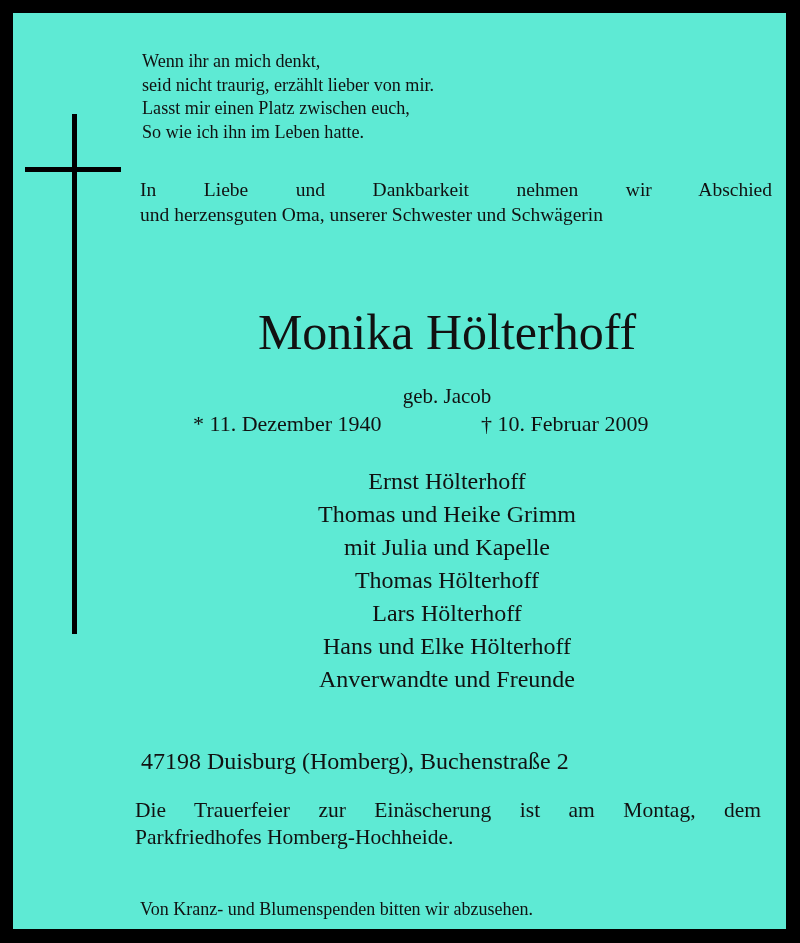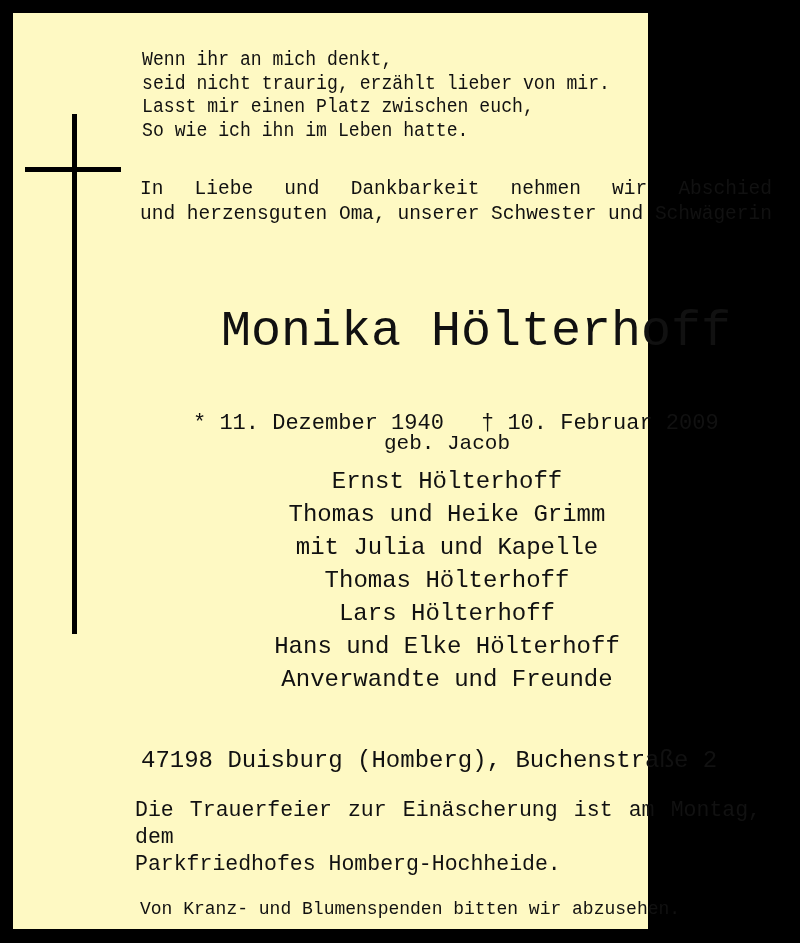--- a/index.html
+++ b/index.html
@@ -1,27 +1,27 @@
 <!DOCTYPE html>
 <html><head>
 <meta charset="utf-8">
 <style>
   html, body { margin:0; padding:0; }
   body { width:800px; height:943px; background:#000; position:relative; overflow:hidden;
          font-family:"Liberation Serif","DejaVu Serif",serif; color:#111; }
-  .panel { position:absolute; left:13px; top:13px; width:635px; height:916px; background:#fef9c3;font-family:Liberation Mono, monospace; }
+  .panel { position:absolute; left:13px; top:13px; width:773px; height:916px; background:#5eead4; }
   .cross-v { position:absolute; left:59px; top:101px; width:5px; height:520px; background:#000; }
   .cross-h { position:absolute; left:12px; top:154px; width:96px; height:5px; background:#000; }
   .poem { position:absolute; left:129px; top:36px; font-size:19.5px; line-height:23.5px; transform:scaleX(0.93); transform-origin:left top; }
   .poem div { white-space:nowrap; }
   .intro { position:absolute; left:127px; top:164px; width:632px; font-size:19.5px; line-height:25px; text-align:justify; text-align-last:left; }
   .intro .l { display:block; text-align:justify; text-align-last:justify; }
   .intro .l.last { text-align-last:left; }
-  .name { position:absolute; left:150px; top:290px; width:568px; text-align:right; font-size:50px; line-height:58px; }
-  .maiden { position:absolute; left:150px; top:370px; width:568px; text-align:center; font-size:21px; line-height:26px;margin-top:48px; }
+  .name { position:absolute; left:150px; top:290px; width:568px; text-align:center; font-size:50px; line-height:58px; }
+  .maiden { position:absolute; left:150px; top:370px; width:568px; text-align:center; font-size:21px; line-height:26px; }
   .dates { position:absolute; left:180px; top:397px; width:540px; font-size:22px; line-height:28px; }
   .dates .birth { position:absolute; left:0; }
   .dates .death { position:absolute; left:288px; }
   .mourners { position:absolute; left:150px; top:452px; width:568px; text-align:center; font-size:24px; line-height:33px; }
   .address { position:absolute; left:128px; top:733px; font-size:24px; line-height:30px; white-space:nowrap; }
   .service { position:absolute; left:122px; top:784px; width:626px; font-size:21.5px; line-height:27px; }
   .service .l { display:block; text-align:justify; text-align-last:justify; }
   .service .l.last { text-align-last:left; }
   .flowers { position:absolute; left:119px; top:882px; font-size:18px; line-height:28px; white-space:nowrap;margin-left:8px; }
 </style>

